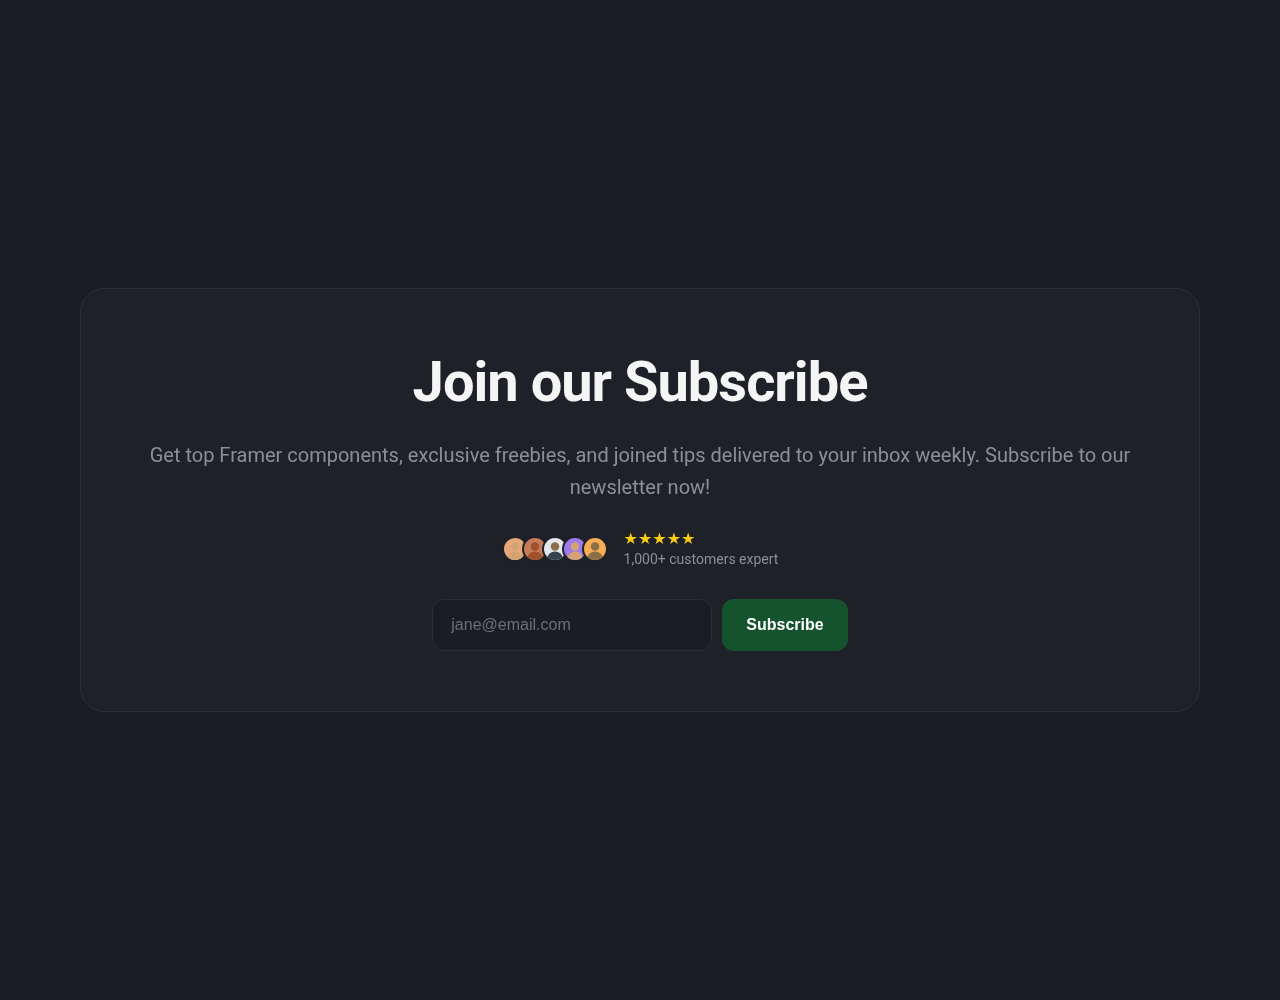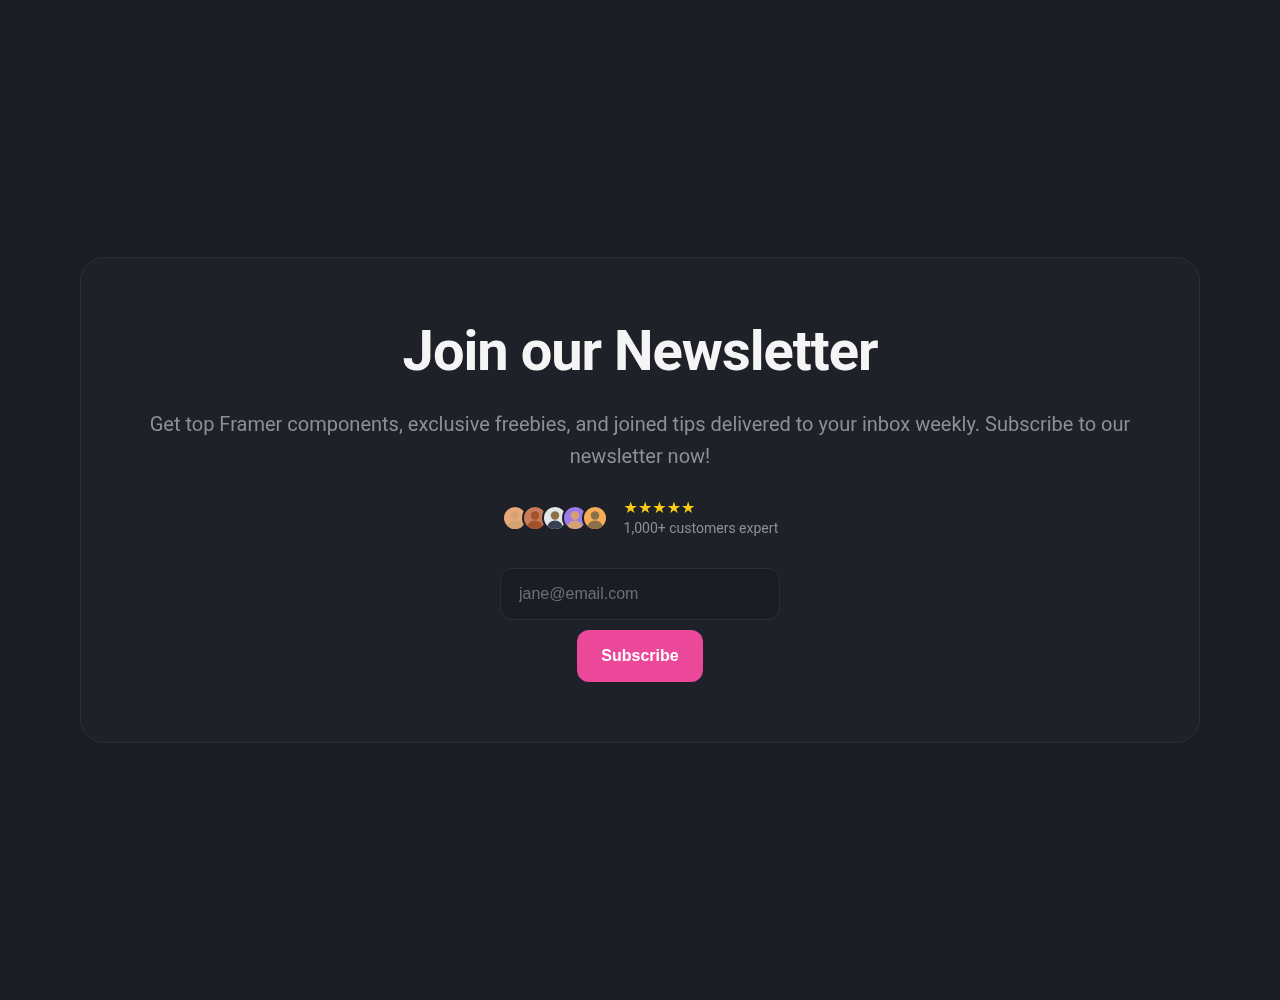--- a/index.html
+++ b/index.html
@@ -99,21 +99,20 @@
 
     .customers-text {
       font-size: 14px;
       color: #8b8f98;
     }
 
     .form {
       display: flex;
       gap: 10px;
       align-items: center;
-      flex-direction: column;
     }
 
     .email-input {
       width: 280px;
       height: 52px;
       padding: 0 18px;
       background: #1a1d23;
       border: 1px solid #2a2e37;
       border-radius: 12px;
       color: #f5f5f5;
@@ -121,34 +120,34 @@
       outline: none;
     }
 
     .email-input::placeholder {
       color: #6b6f78;
     }
 
     .subscribe-btn {
       height: 52px;
       padding: 0 24px;
-      background: #ec4899;
+      background: #14532d;
       border: none;
       border-radius: 12px;
       color: #ffffff;
       font-size: 16px;
       font-weight: 600;
       cursor: pointer;
     }
   </style>
 </head>
 <body>
 
 <div class="card">
-  <h1 class="heading">Join our Newsletter</h1>
+  <h1 class="heading">Join our Subscribe</h1>
   <p class="description">Get top Framer components, exclusive freebies, and joined tips delivered to your inbox weekly. Subscribe to our newsletter now!</p>
 
   <div class="social-proof">
     <div class="avatars">
       <div class="avatar" style="background:#e8a87c">
         <svg viewBox="0 0 26 26">
             <circle cx="13" cy="10" r="5" fill="#d4a373"></circle>
             <ellipse cx="13" cy="24" rx="9" ry="8" fill="#d4a373"></ellipse>
           </svg>
       </div>

